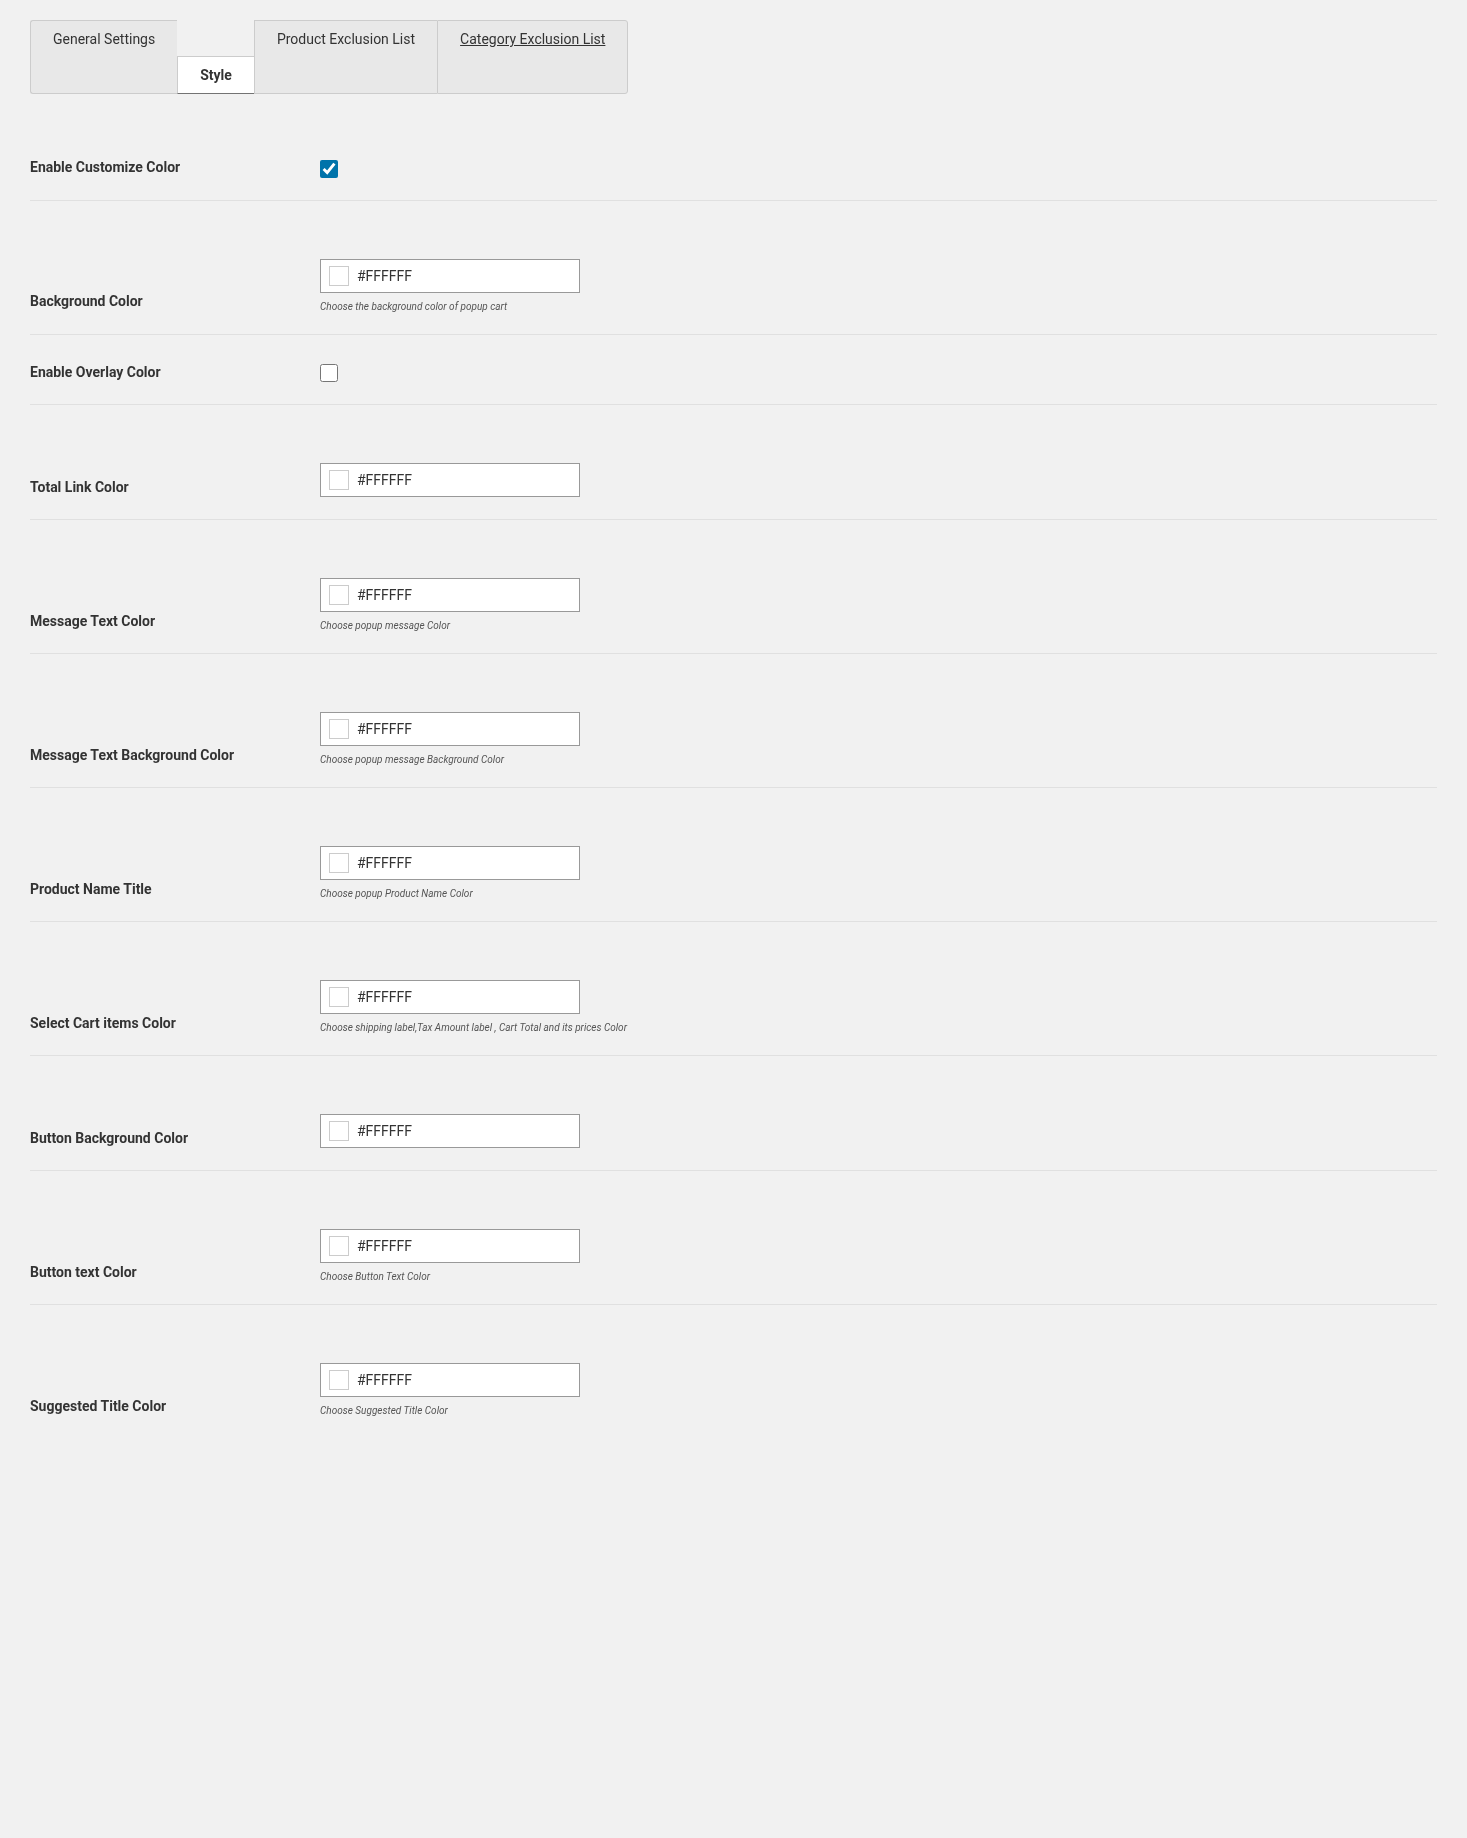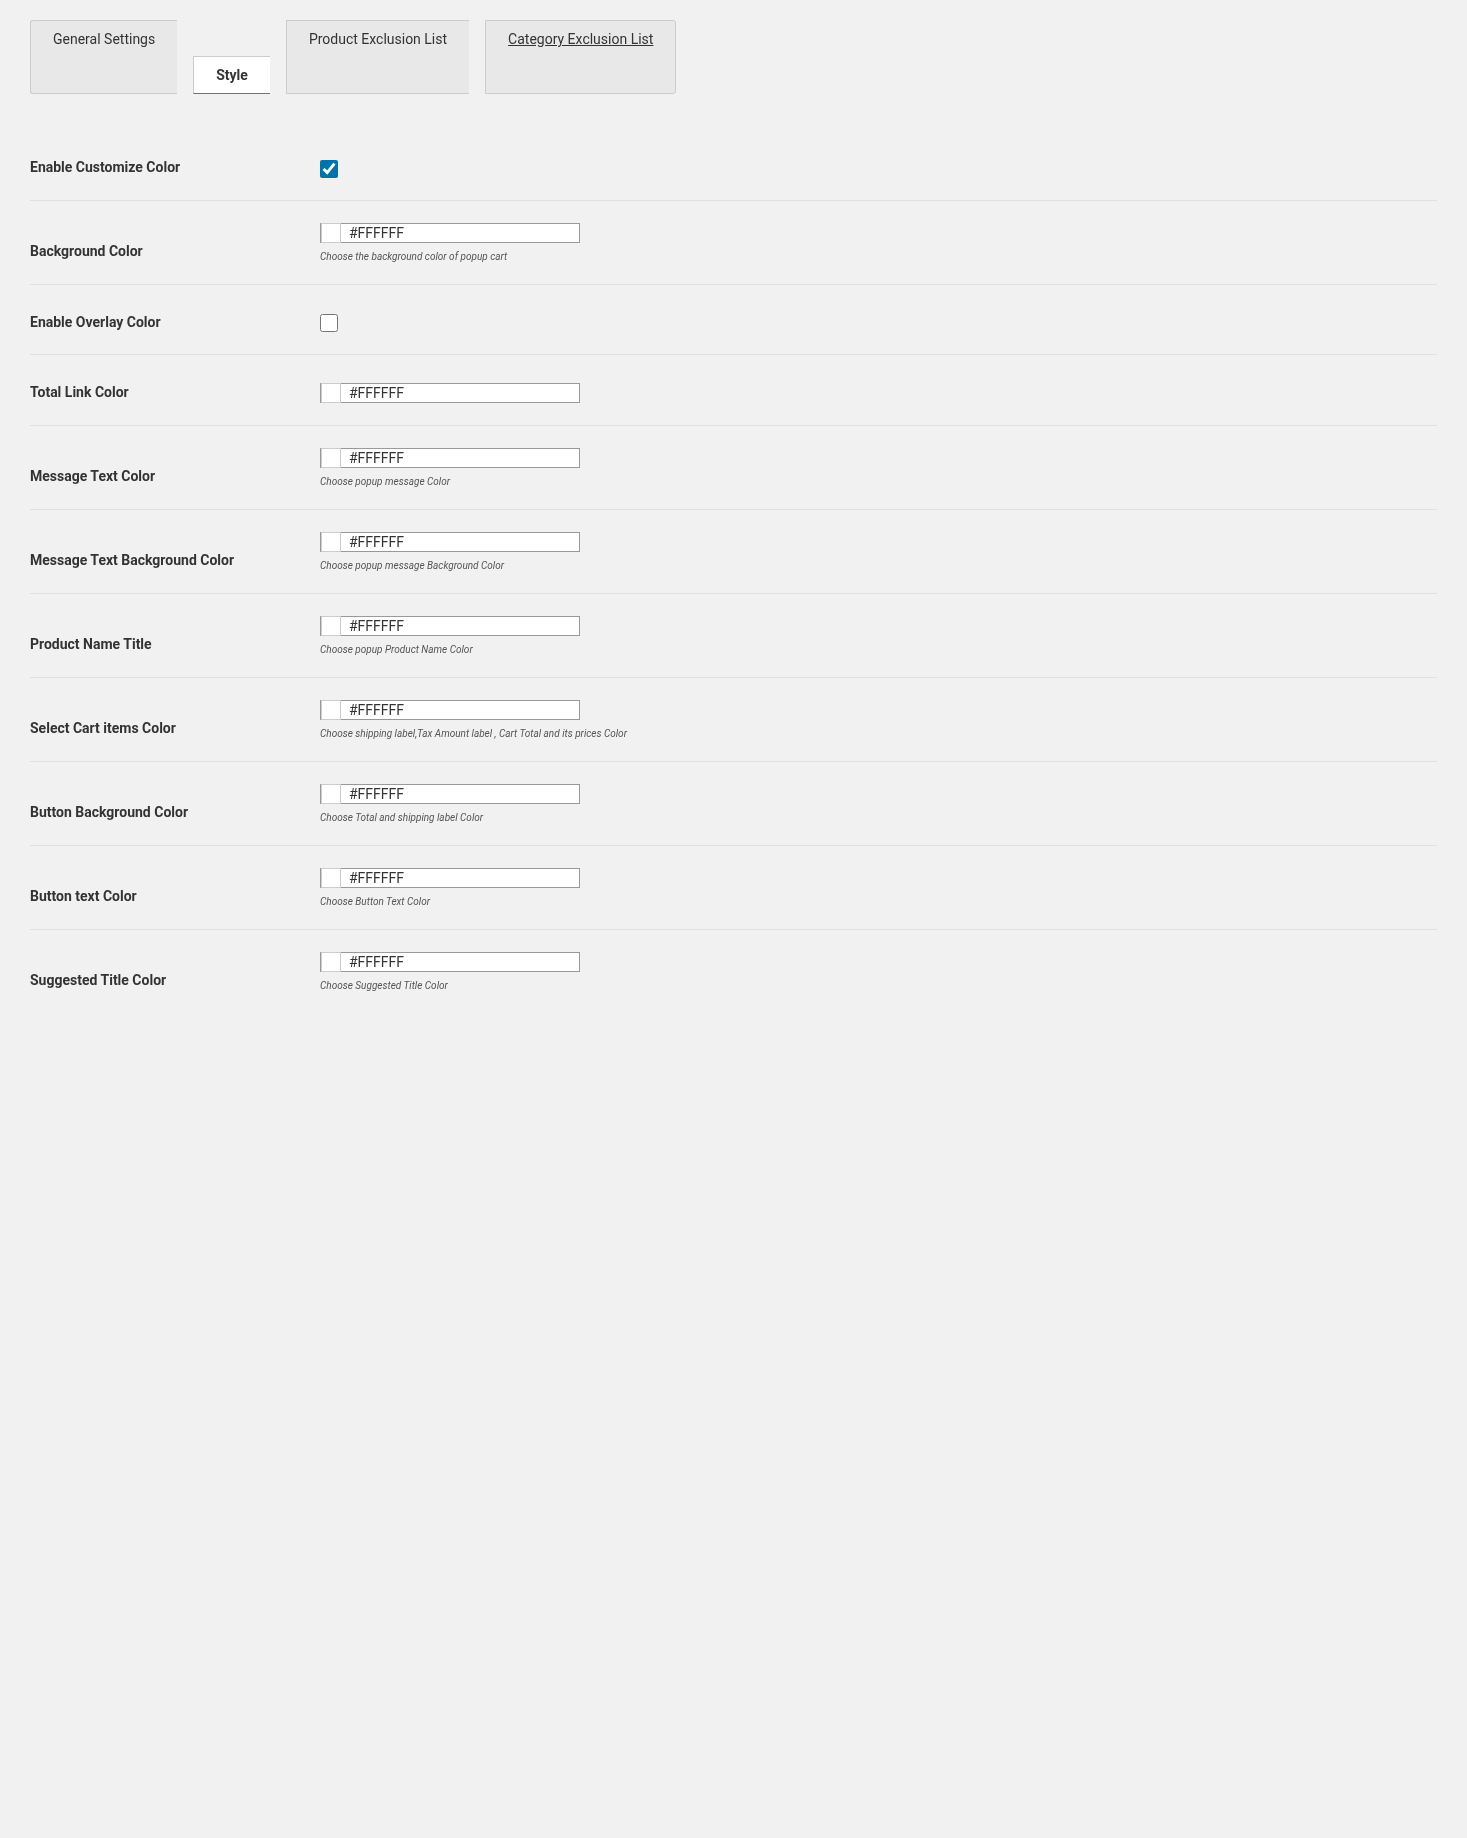--- a/index.html
+++ b/index.html
@@ -17,21 +17,21 @@
       width: 1467px;
     }
 
     .page-wrapper {
       padding: 20px 30px;
     }
 
     
     .tabs {
       display: flex;
-      gap: 16px;
+      gap: 0;
       margin-bottom: 30px;
       border-bottom: none;
     }
 
     .tab {
       padding: 10px 22px;
       background: #e8e8e8;
       border: 1px solid #ccc;
       cursor: pointer;
       font-size: 14px;
@@ -89,22 +89,23 @@
       flex-direction: column;
       gap: 6px;
     }
 
     .color-input-wrapper {
       display: flex;
       align-items: center;
       width: 260px;
       border: 1px solid #999;
       background: #fff;
-      padding: 5px 0;
-      height: 20px;
+      padding: 5px 8px;
+      height: 34px;
+      margin-top: 36px;
     }
 
     .color-swatch {
       width: 20px;
       height: 20px;
       background: #ffffff;
       border: 1px solid #ccc;
       margin-right: 8px;
       flex-shrink: 0;
     }
@@ -237,21 +238,20 @@
         </div>
       </div>
       <div class="setting-row-separator"></div>
       <div class="setting-row">
         <div class="setting-label">Button Background Color</div>
         <div class="setting-control">
           <div class="color-input-wrapper">
             <div class="color-swatch"></div>
             <span class="color-value">#FFFFFF</span>
           </div>
-          <div class="setting-hint">Choose Total and shipping label Color</div>
         </div>
       </div>
       <div class="setting-row-separator"></div>
       <div class="setting-row">
         <div class="setting-label">Button text Color</div>
         <div class="setting-control">
           <div class="color-input-wrapper">
             <div class="color-swatch"></div>
             <span class="color-value">#FFFFFF</span>
           </div>

